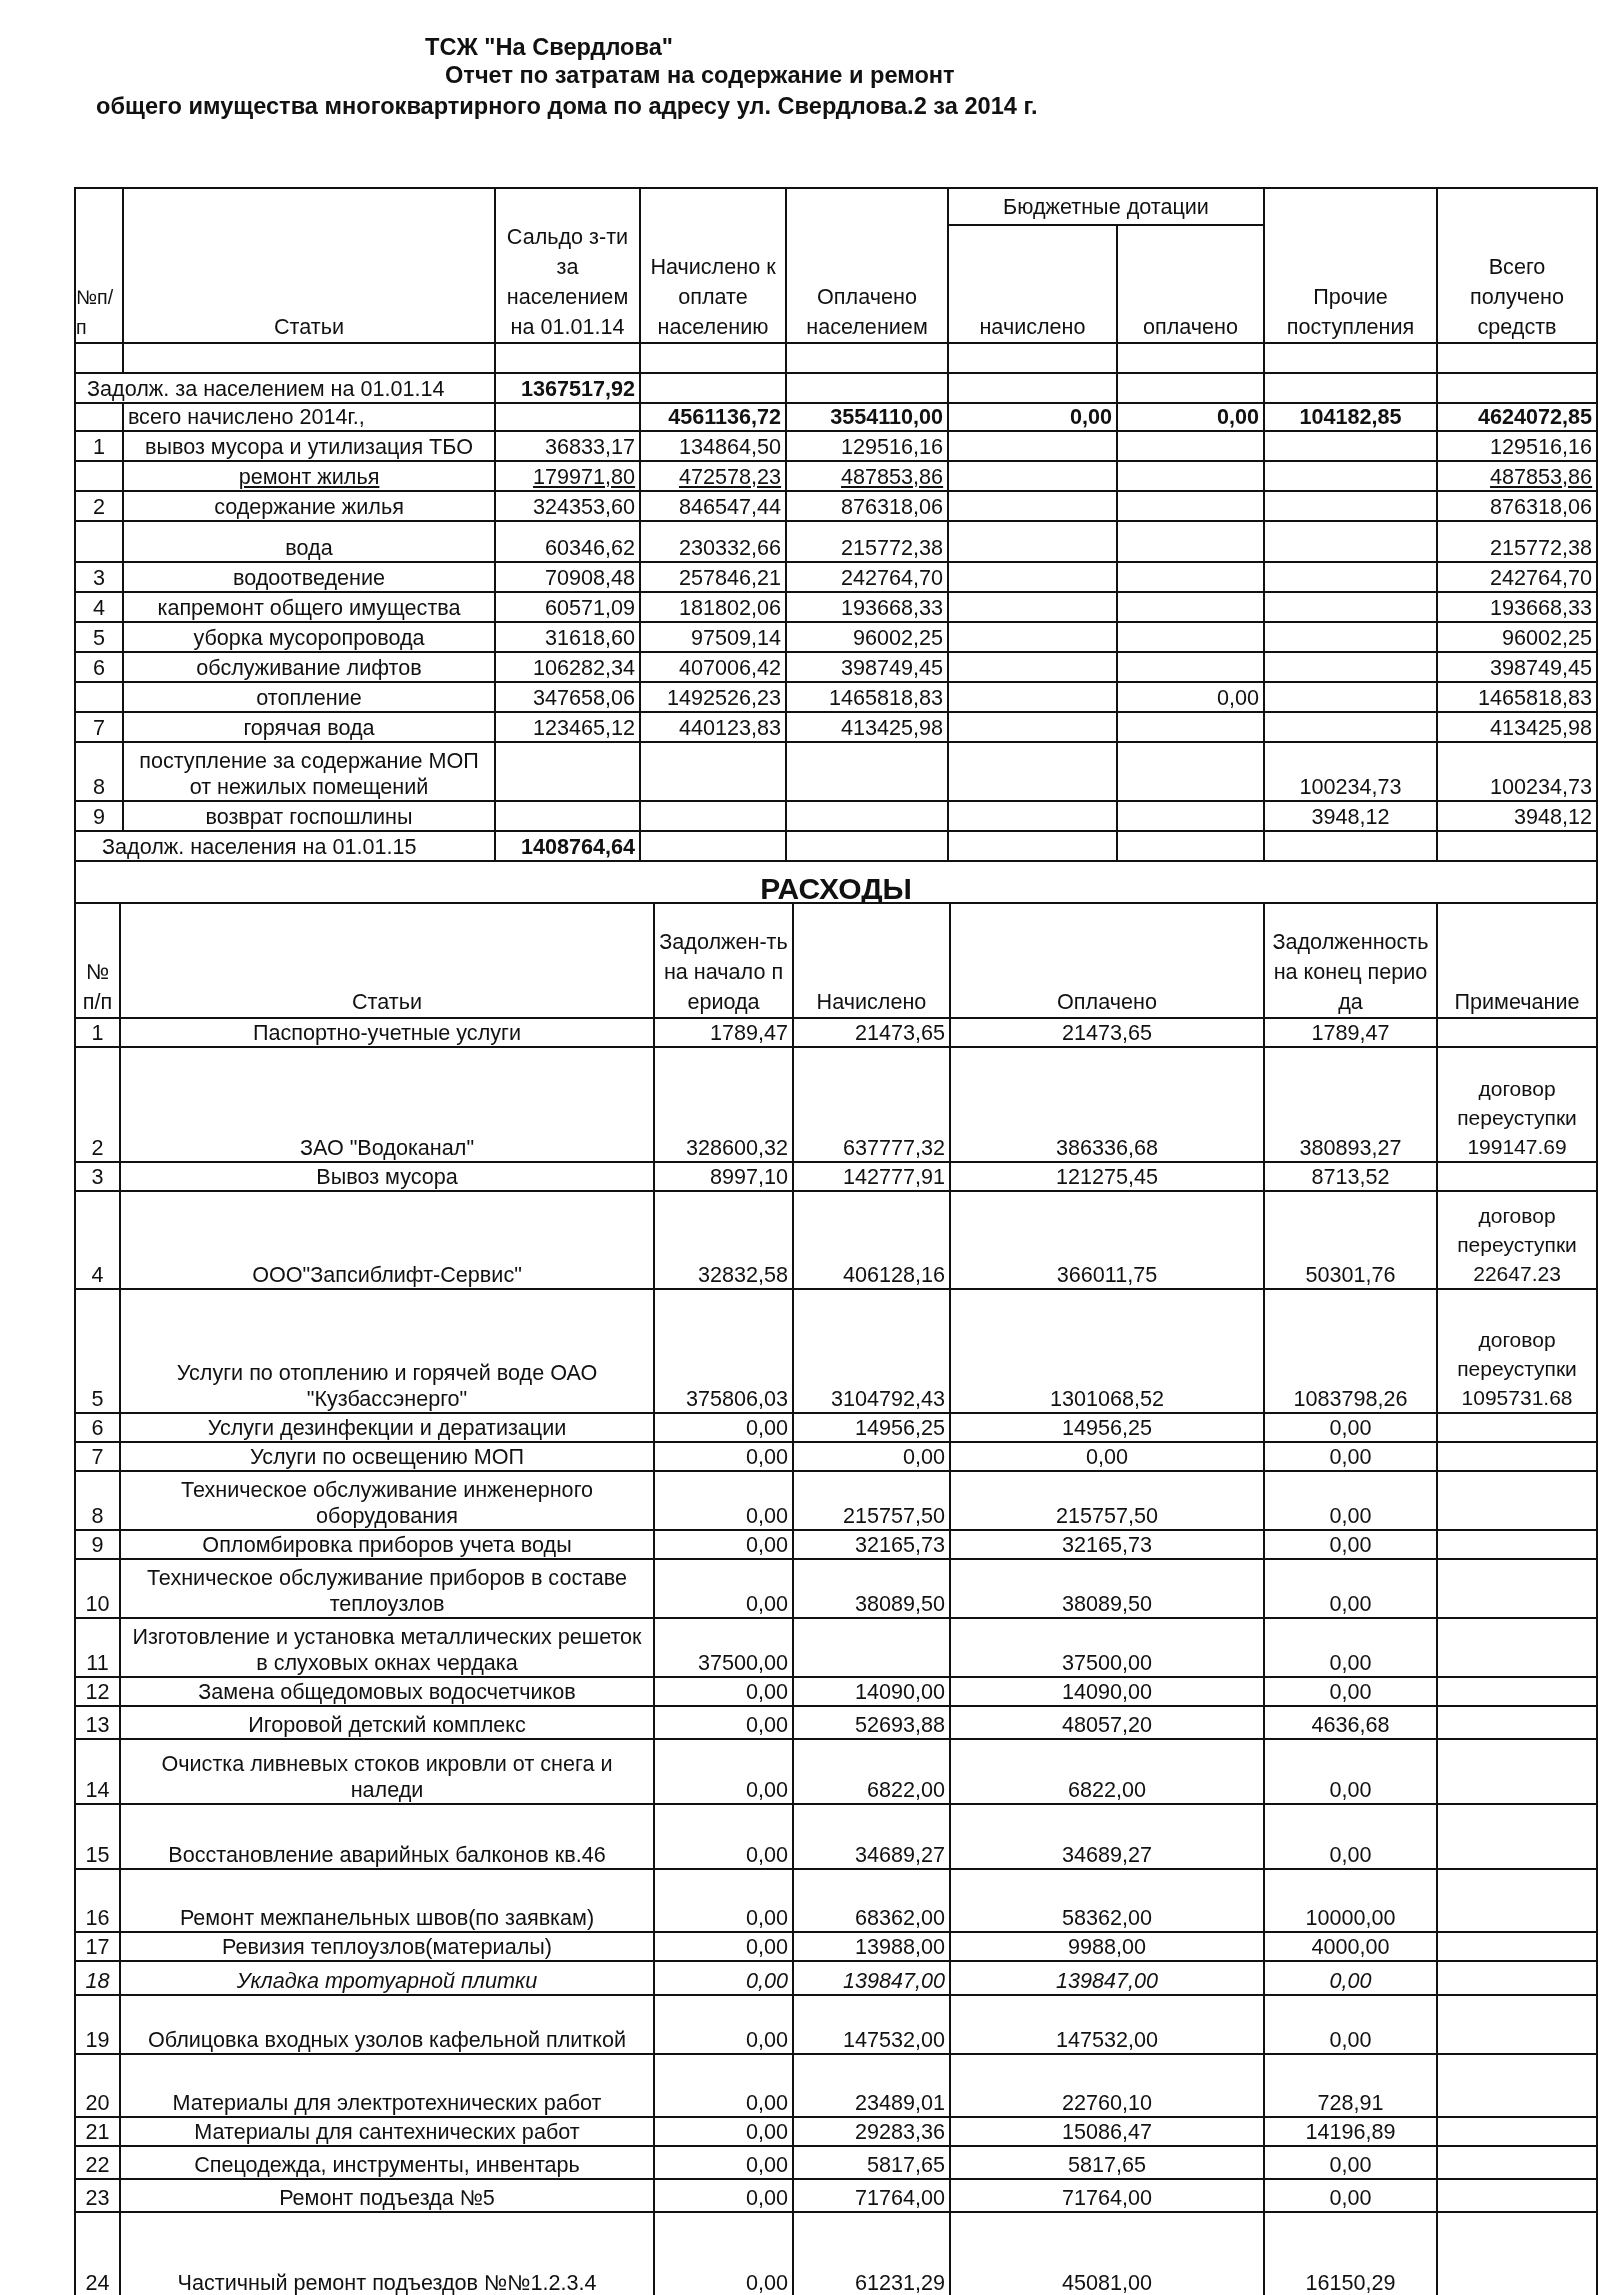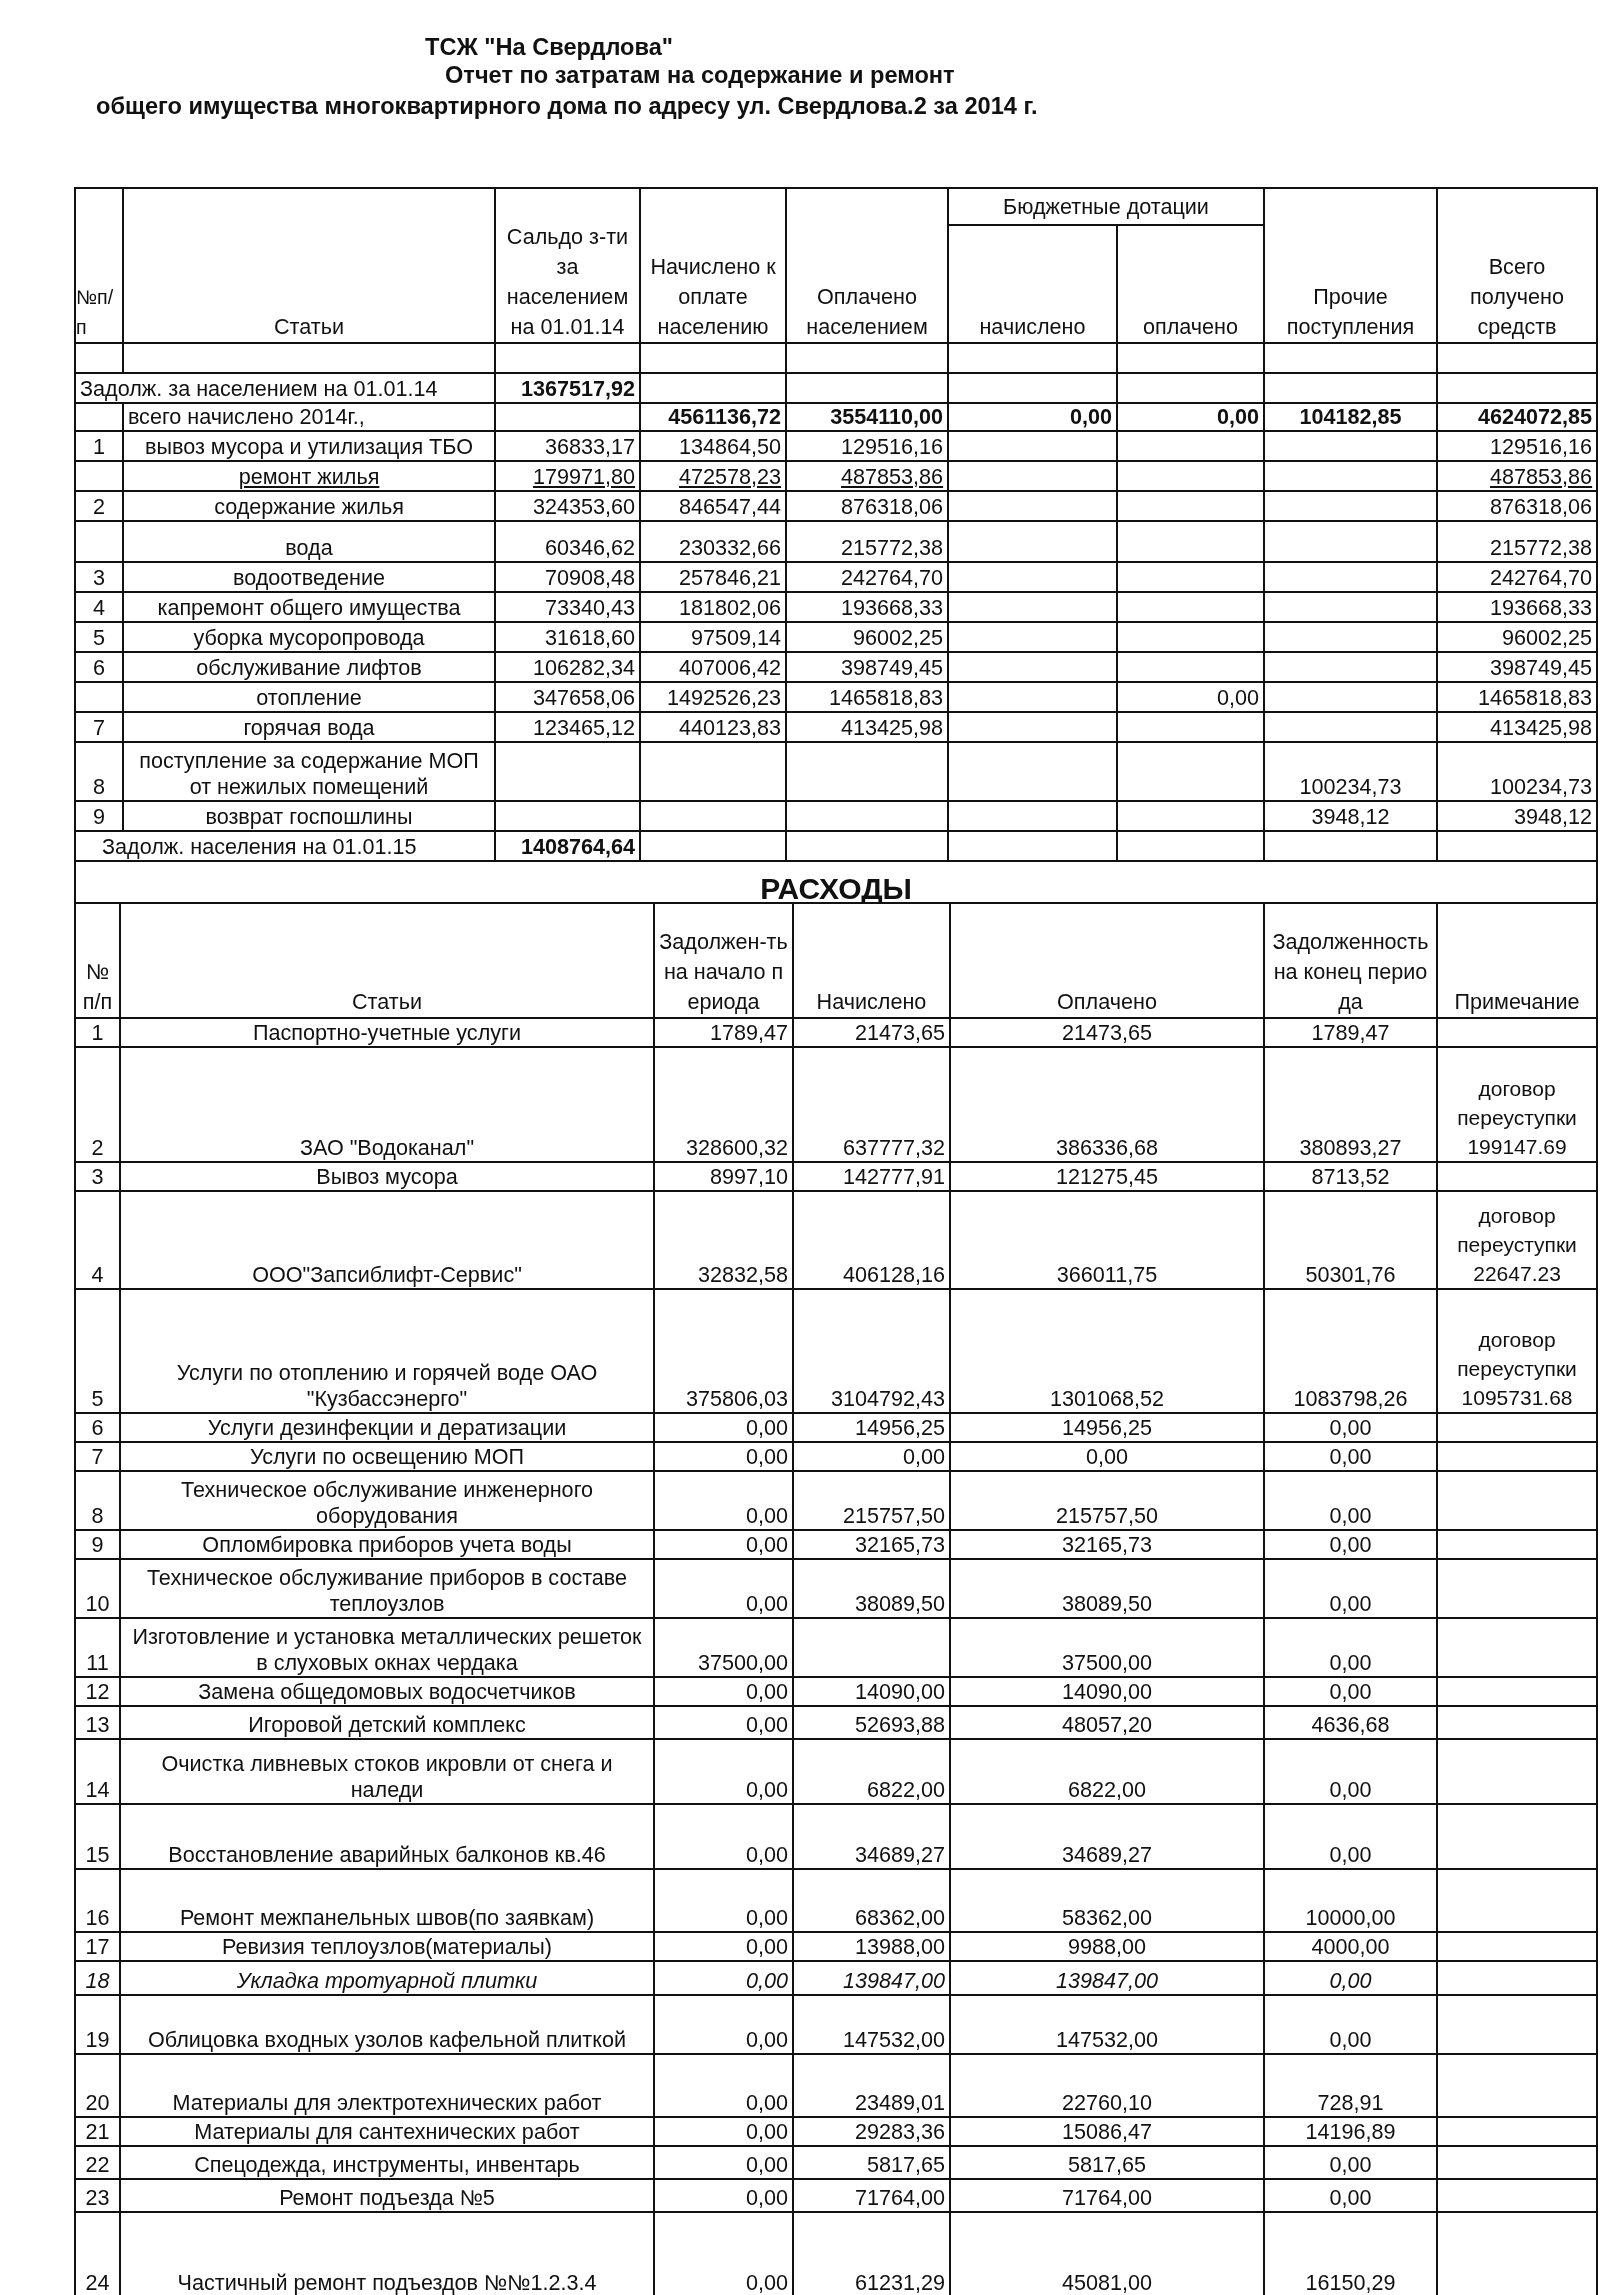--- a/index.html
+++ b/index.html
@@ -61,21 +61,21 @@
         <td></td>
         <td></td>
         <td></td>
         <td></td>
         <td></td>
         <td></td>
         <td></td>
         <td></td>
     </tr>
     <tr style="height:30px">
-      <td colspan="2" style="padding-left:4px">Задолж. за населением на 01.01.14</td>
+      <td colspan="2" style="padding-left:11px">Задолж. за населением на 01.01.14</td>
       <td class="num b">1367517,92</td>
       <td></td>
         <td></td>
         <td></td>
         <td></td>
         <td></td>
         <td></td>
     </tr>
     <tr style="height:18px">
       <td></td>
@@ -141,21 +141,21 @@
         <td class="num">257846,21</td>
         <td class="num">242764,70</td>
         <td class="num"></td>
         <td class="num"></td>
         <td class="c"></td>
         <td class="num">242764,70</td>
       </tr>
       <tr style="height: 30px;">
         <td class="c">4</td>
         <td class="wrap">капремонт общего имущества</td>
-        <td class="num">73340,43</td>
+        <td class="num">60571,09</td>
         <td class="num">181802,06</td>
         <td class="num">193668,33</td>
         <td class="num"></td>
         <td class="num"></td>
         <td class="c"></td>
         <td class="num">193668,33</td>
       </tr>
       <tr style="height: 30px;">
         <td class="c">5</td>
         <td class="wrap">уборка мусоропровода</td>

